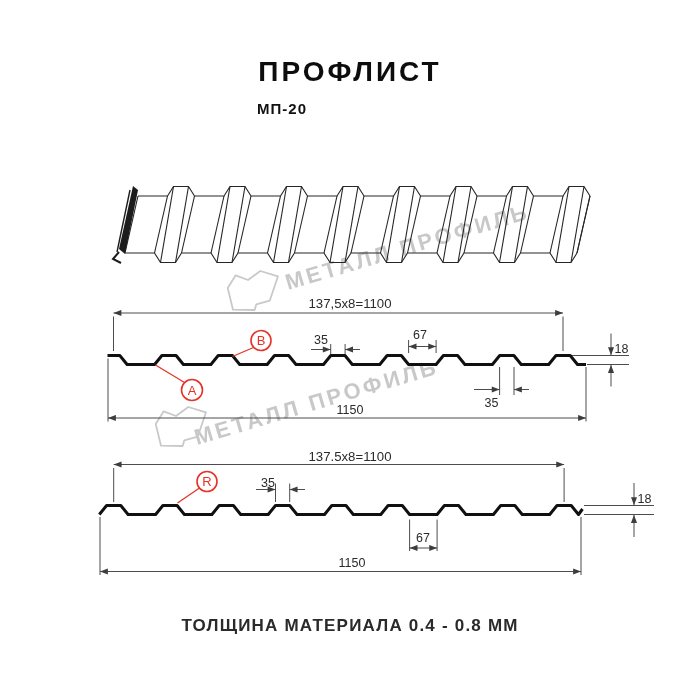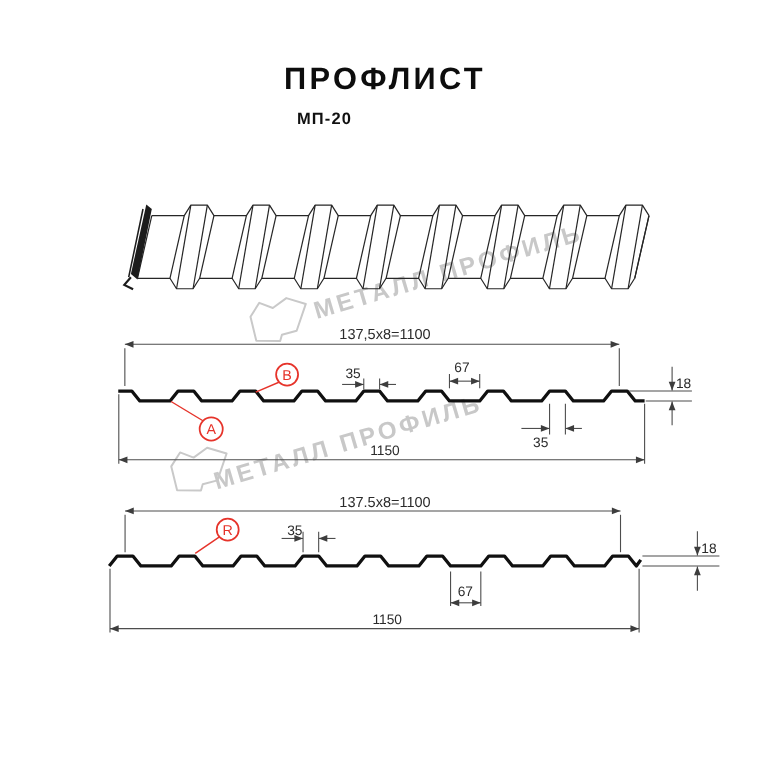--- a/index.html
+++ b/index.html
@@ -1,21 +1,21 @@
 <!DOCTYPE html>
 <html><head>
 <meta charset="utf-8">
 <style>
   html,body{margin:0;padding:0;background:#fff;}
   .page{position:relative;width:700px;height:700px;background:#ffffff;overflow:hidden;
         font-family:"Liberation Sans",sans-serif;}
   .title{position:absolute;top:56px;left:0;width:700px;text-align:center;
          font-size:28px;font-weight:700;letter-spacing:3px;color:#0d0d0d;}
   .subtitle{position:absolute;top:100px;left:0;width:564px;text-align:center;
-         font-size:15px;font-weight:700;letter-spacing:1px;color:#111;padding-left:13px;}
+         font-size:15px;font-weight:700;letter-spacing:1px;color:#111;}
   .footer{position:absolute;top:616px;left:0;width:700px;text-align:center;
          font-size:17px;font-weight:700;letter-spacing:1.2px;color:#2a2a2a;}
   svg.canvas{position:absolute;top:0;left:0;}
   svg text{font-family:"Liberation Sans",sans-serif;fill:#2b2b2b;}
   .dim{font-size:12.5px;}
   .dimbig{font-size:13.2px;}
   .callout-letter{font-size:13px;fill:#e6332a;}
   .wm-text{font-size:22px;font-weight:700;letter-spacing:3px;fill:#c8c8c8;}
   .thinline{stroke:#4d4d4d;stroke-width:1;fill:none;}
   .profile{stroke:#101010;stroke-width:3;fill:none;stroke-linejoin:round;}
@@ -230,13 +230,14 @@
 
       <g>
         <text class="dim" x="352" y="567" text-anchor="middle">1150</text>
         <line class="thinline" x1="100" y1="517" x2="100" y2="575"></line>
         <line class="thinline" x1="581" y1="517" x2="581" y2="575"></line>
         <line class="thinline" x1="100" y1="571.5" x2="581" y2="571.5" marker-start="url(#arw)" marker-end="url(#arw)"></line>
       </g>
     </g>
   </svg>
 
+  <div class="footer">ТОЛЩИНА МАТЕРИАЛА 0.4 - 0.8 ММ</div>
 </div>
 
 </body></html>

